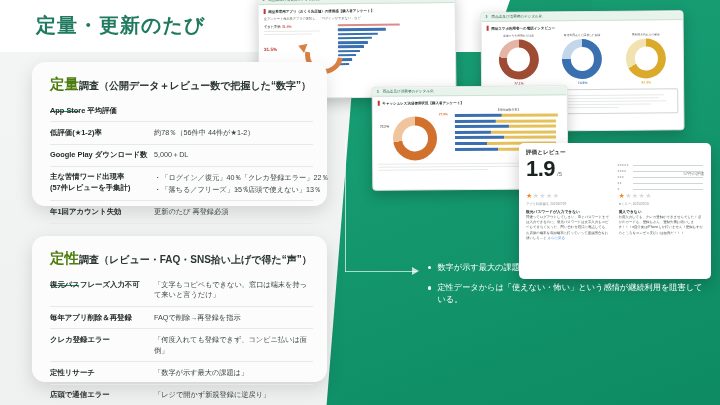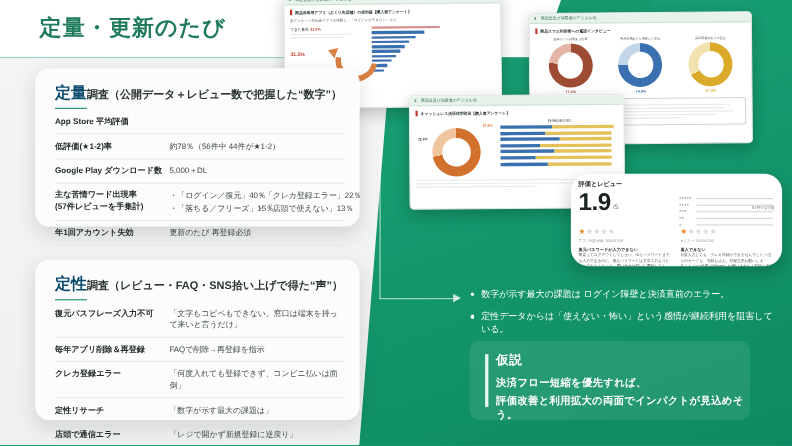--- a/index.html
+++ b/index.html
@@ -61,22 +61,22 @@
     box-shadow: 0 6px 18px rgba(0,0,0,0.13);
   }
   #card-quant { left: 32px; top: 62px; width: 295px; height: 144px; }
   #card-qual  { left: 32px; top: 236px; width: 295px; height: 146px; }
 
   .card-title {
     position: absolute; left: 18px; top: 13px;
     font-size: 11.5px; font-weight: 700; color: #24302c; white-space: nowrap;
   }
   .card-title .accent {
-    color: #0c4a6e; font-size: 14.5px; font-weight: 700;
-    border-bottom: 1.6px solid #179063; padding-bottom: 5px;
+    color: #4d7c0f; font-size: 14.5px; font-weight: 700;
+    border-bottom: 1.6px solid #179063; padding-bottom: 19px;
   }
   .card-title .sub { font-size: 10px; font-weight: 700; color: #2a3531; margin-top: 29px; }
 
   .rows { position: absolute; left: 18px; top: 38px; right: 14px; }
   .row {
     display: flex; align-items: flex-start;
     padding: 5.5px 0 5px 0;
     border-bottom: 0.8px solid #e6e9e8;
   }
   .row:last-child { border-bottom: 0.8px solid #e6e9e8; }
@@ -186,22 +186,22 @@
   .orange-arc-head {
     position: absolute; left: 298px; top: 42px;
     width: 0; height: 0;
     border-top: 5px solid transparent; border-bottom: 5px solid transparent;
     border-right: 8px solid #d98144;
     transform: rotate(20deg);
   }
 
   
   #review {
-    position: absolute; left: 519px; top: 158px; width: 192px; height: 84px;
-    background: #ffffff; border-radius: 16px;
+    position: absolute; left: 519px; top: 143px; width: 192px; height: 136px;
+    background: #ffffff; border-radius: 5px;
     box-shadow: 0 6px 16px rgba(0,0,0,0.22);
     overflow: hidden; padding: 6px 7px;
   }
   .rv-title { font-size: 5.6px; font-weight: 700; color: #1d2522; }
   .rv-scorewrap { display: flex; align-items: flex-end; margin-top: 2px; }
   .rv-score { font-size: 22px; font-weight: 700; color: #1b2320; line-height: .92; letter-spacing: -.5px; }
   .rv-of { font-size: 6px; color: #6b7471; margin-left: 2px; margin-bottom: 2px; }
   .rv-count { font-size: 4px; color: #7b8481; margin-left: auto; margin-bottom: 3px; }
   .rv-hist { position: absolute; right: 8px; top: 20px; width: 86px; }
   .rv-hrow { display: flex; align-items: center; margin-bottom: 2px; }
@@ -481,20 +481,14 @@
     <div class="bullet">
       <span class="dot"></span>
       <span>数字が示す最大の課題は ログイン障壁と決済直前のエラー。</span>
     </div>
     <div class="bullet">
       <span class="dot"></span>
       <span>定性データからは「使えない・怖い」という感情が継続利用を阻害している。</span>
     </div>
   </div>
 
-  <div id="hypo">
-    <div class="bar"></div>
-    <div class="h-title">仮説</div>
-    <div class="h-l1">決済フロー短縮を優先すれば、</div>
-    <div class="h-l2">評価改善と利用拡大の両面でインパクトが見込めそう。</div>
-  </div>
 
 </div>
 
 </body></html>

